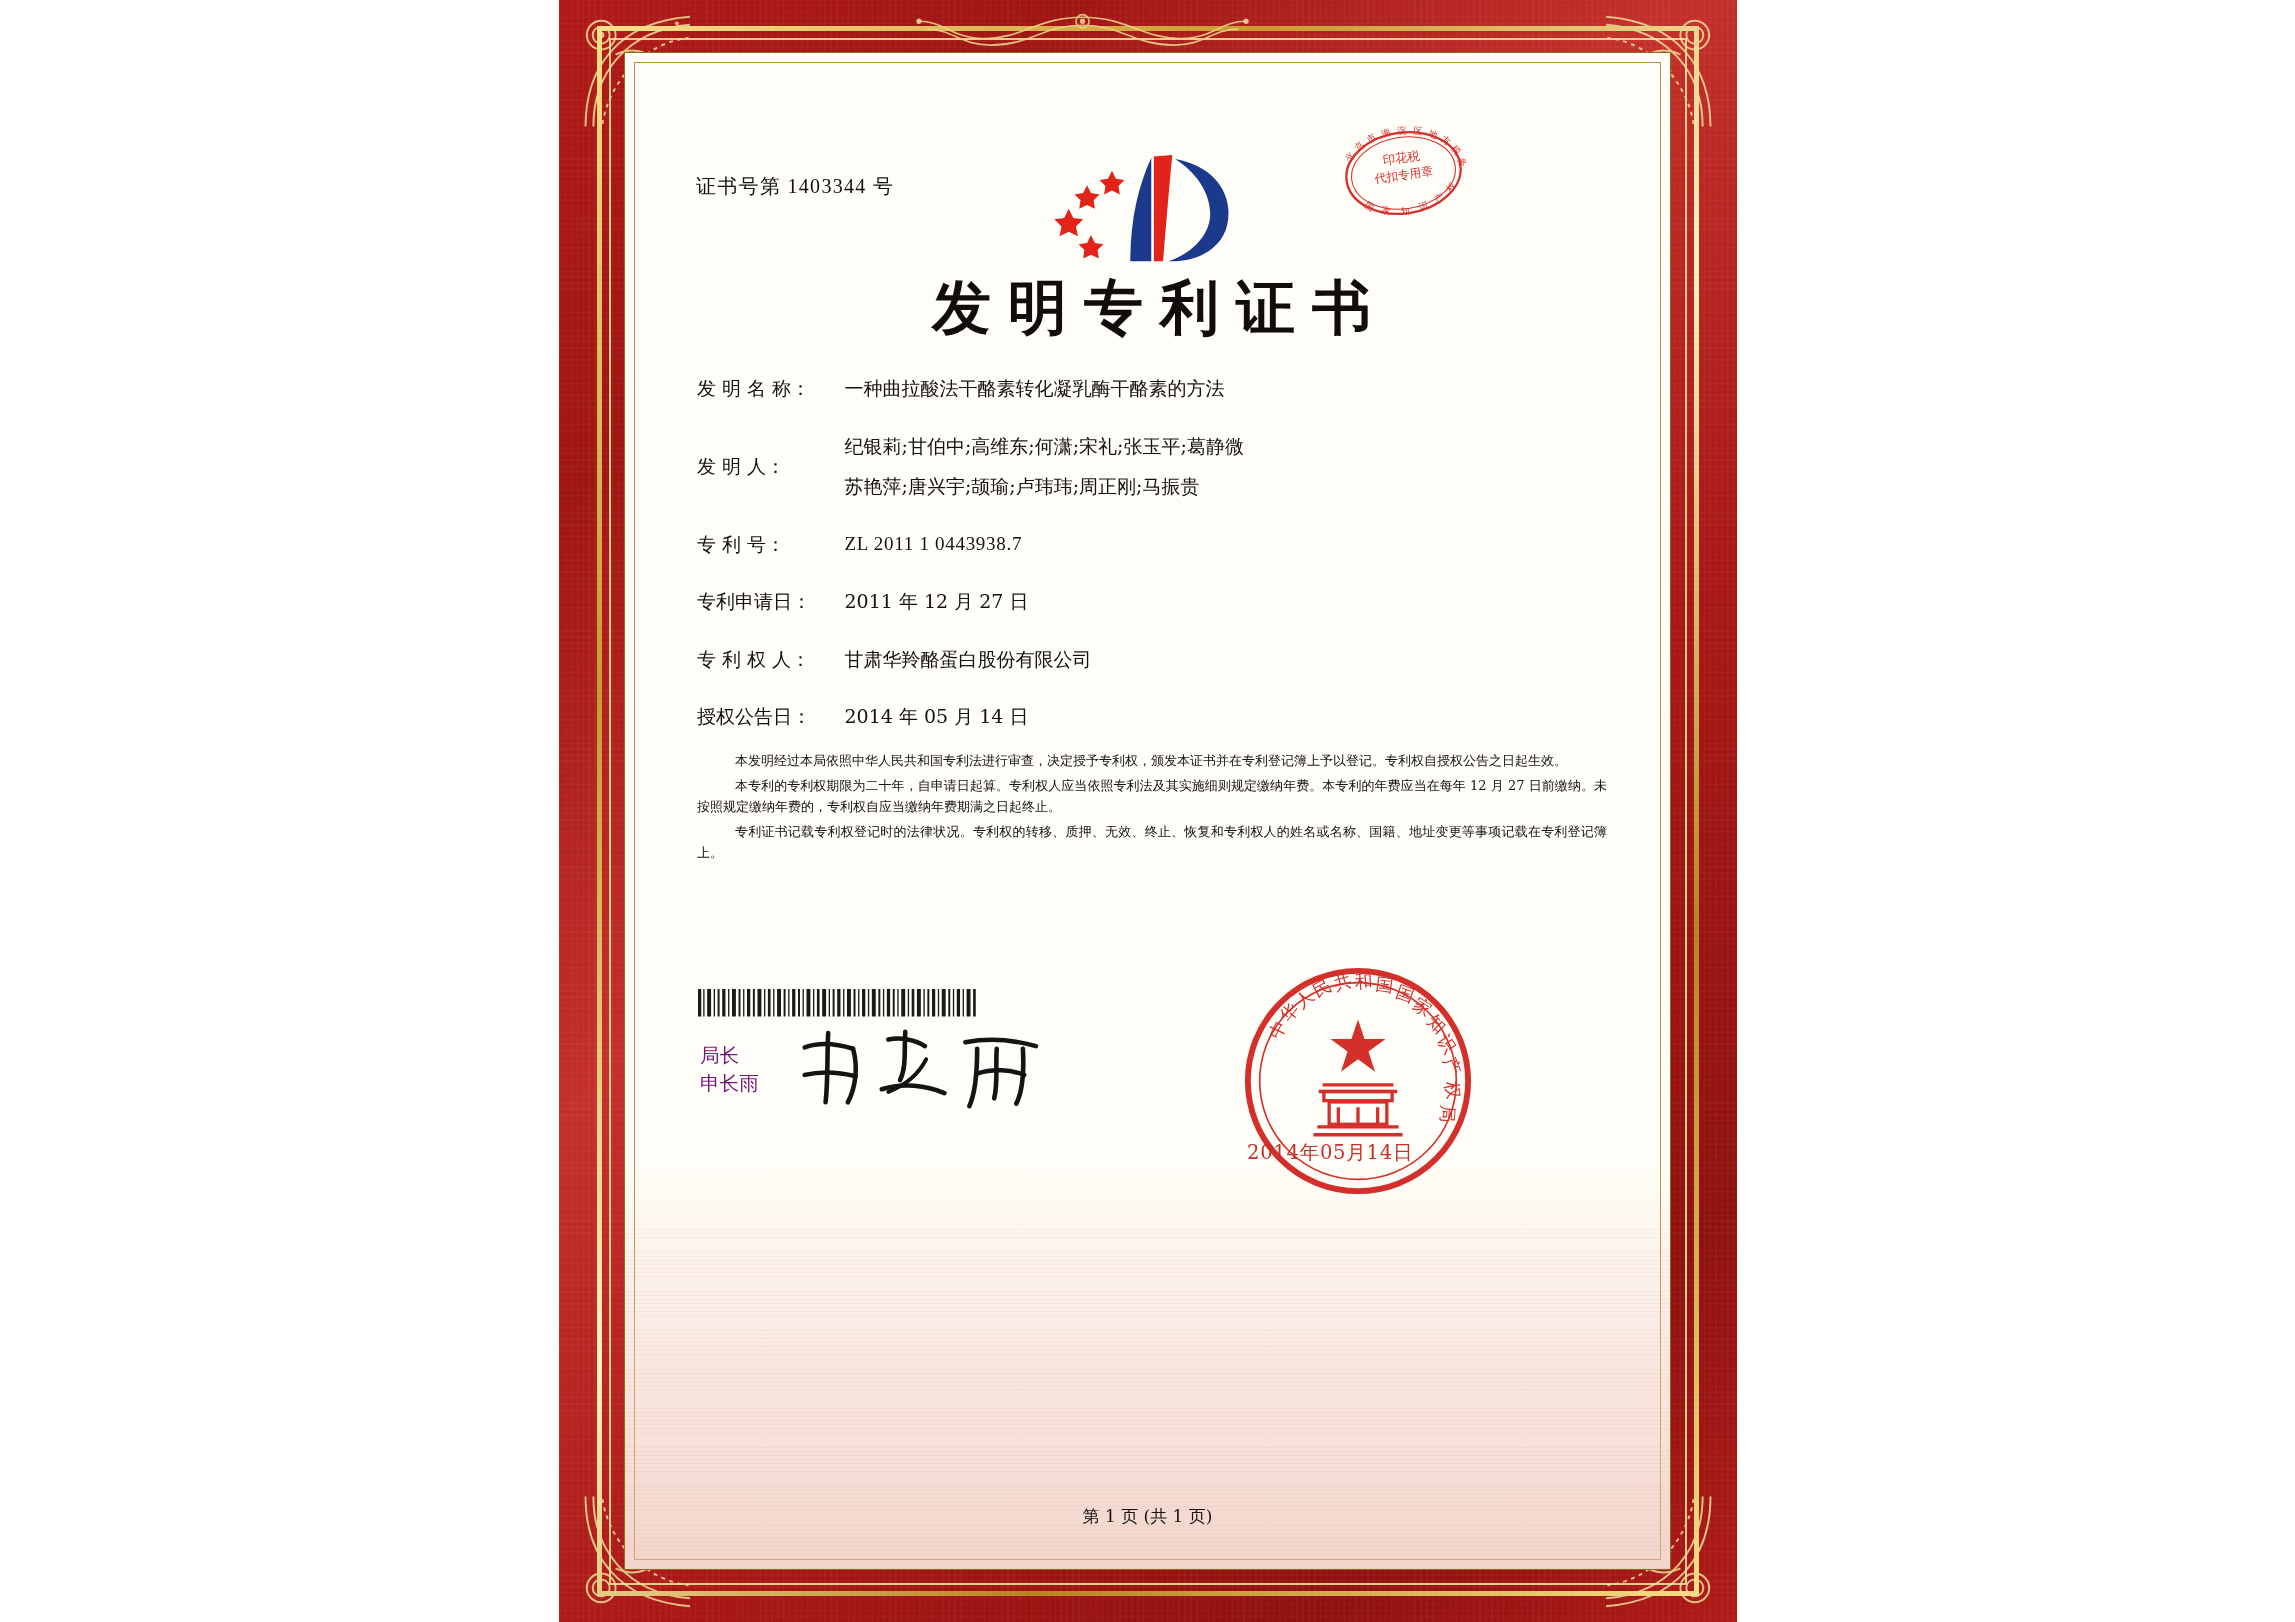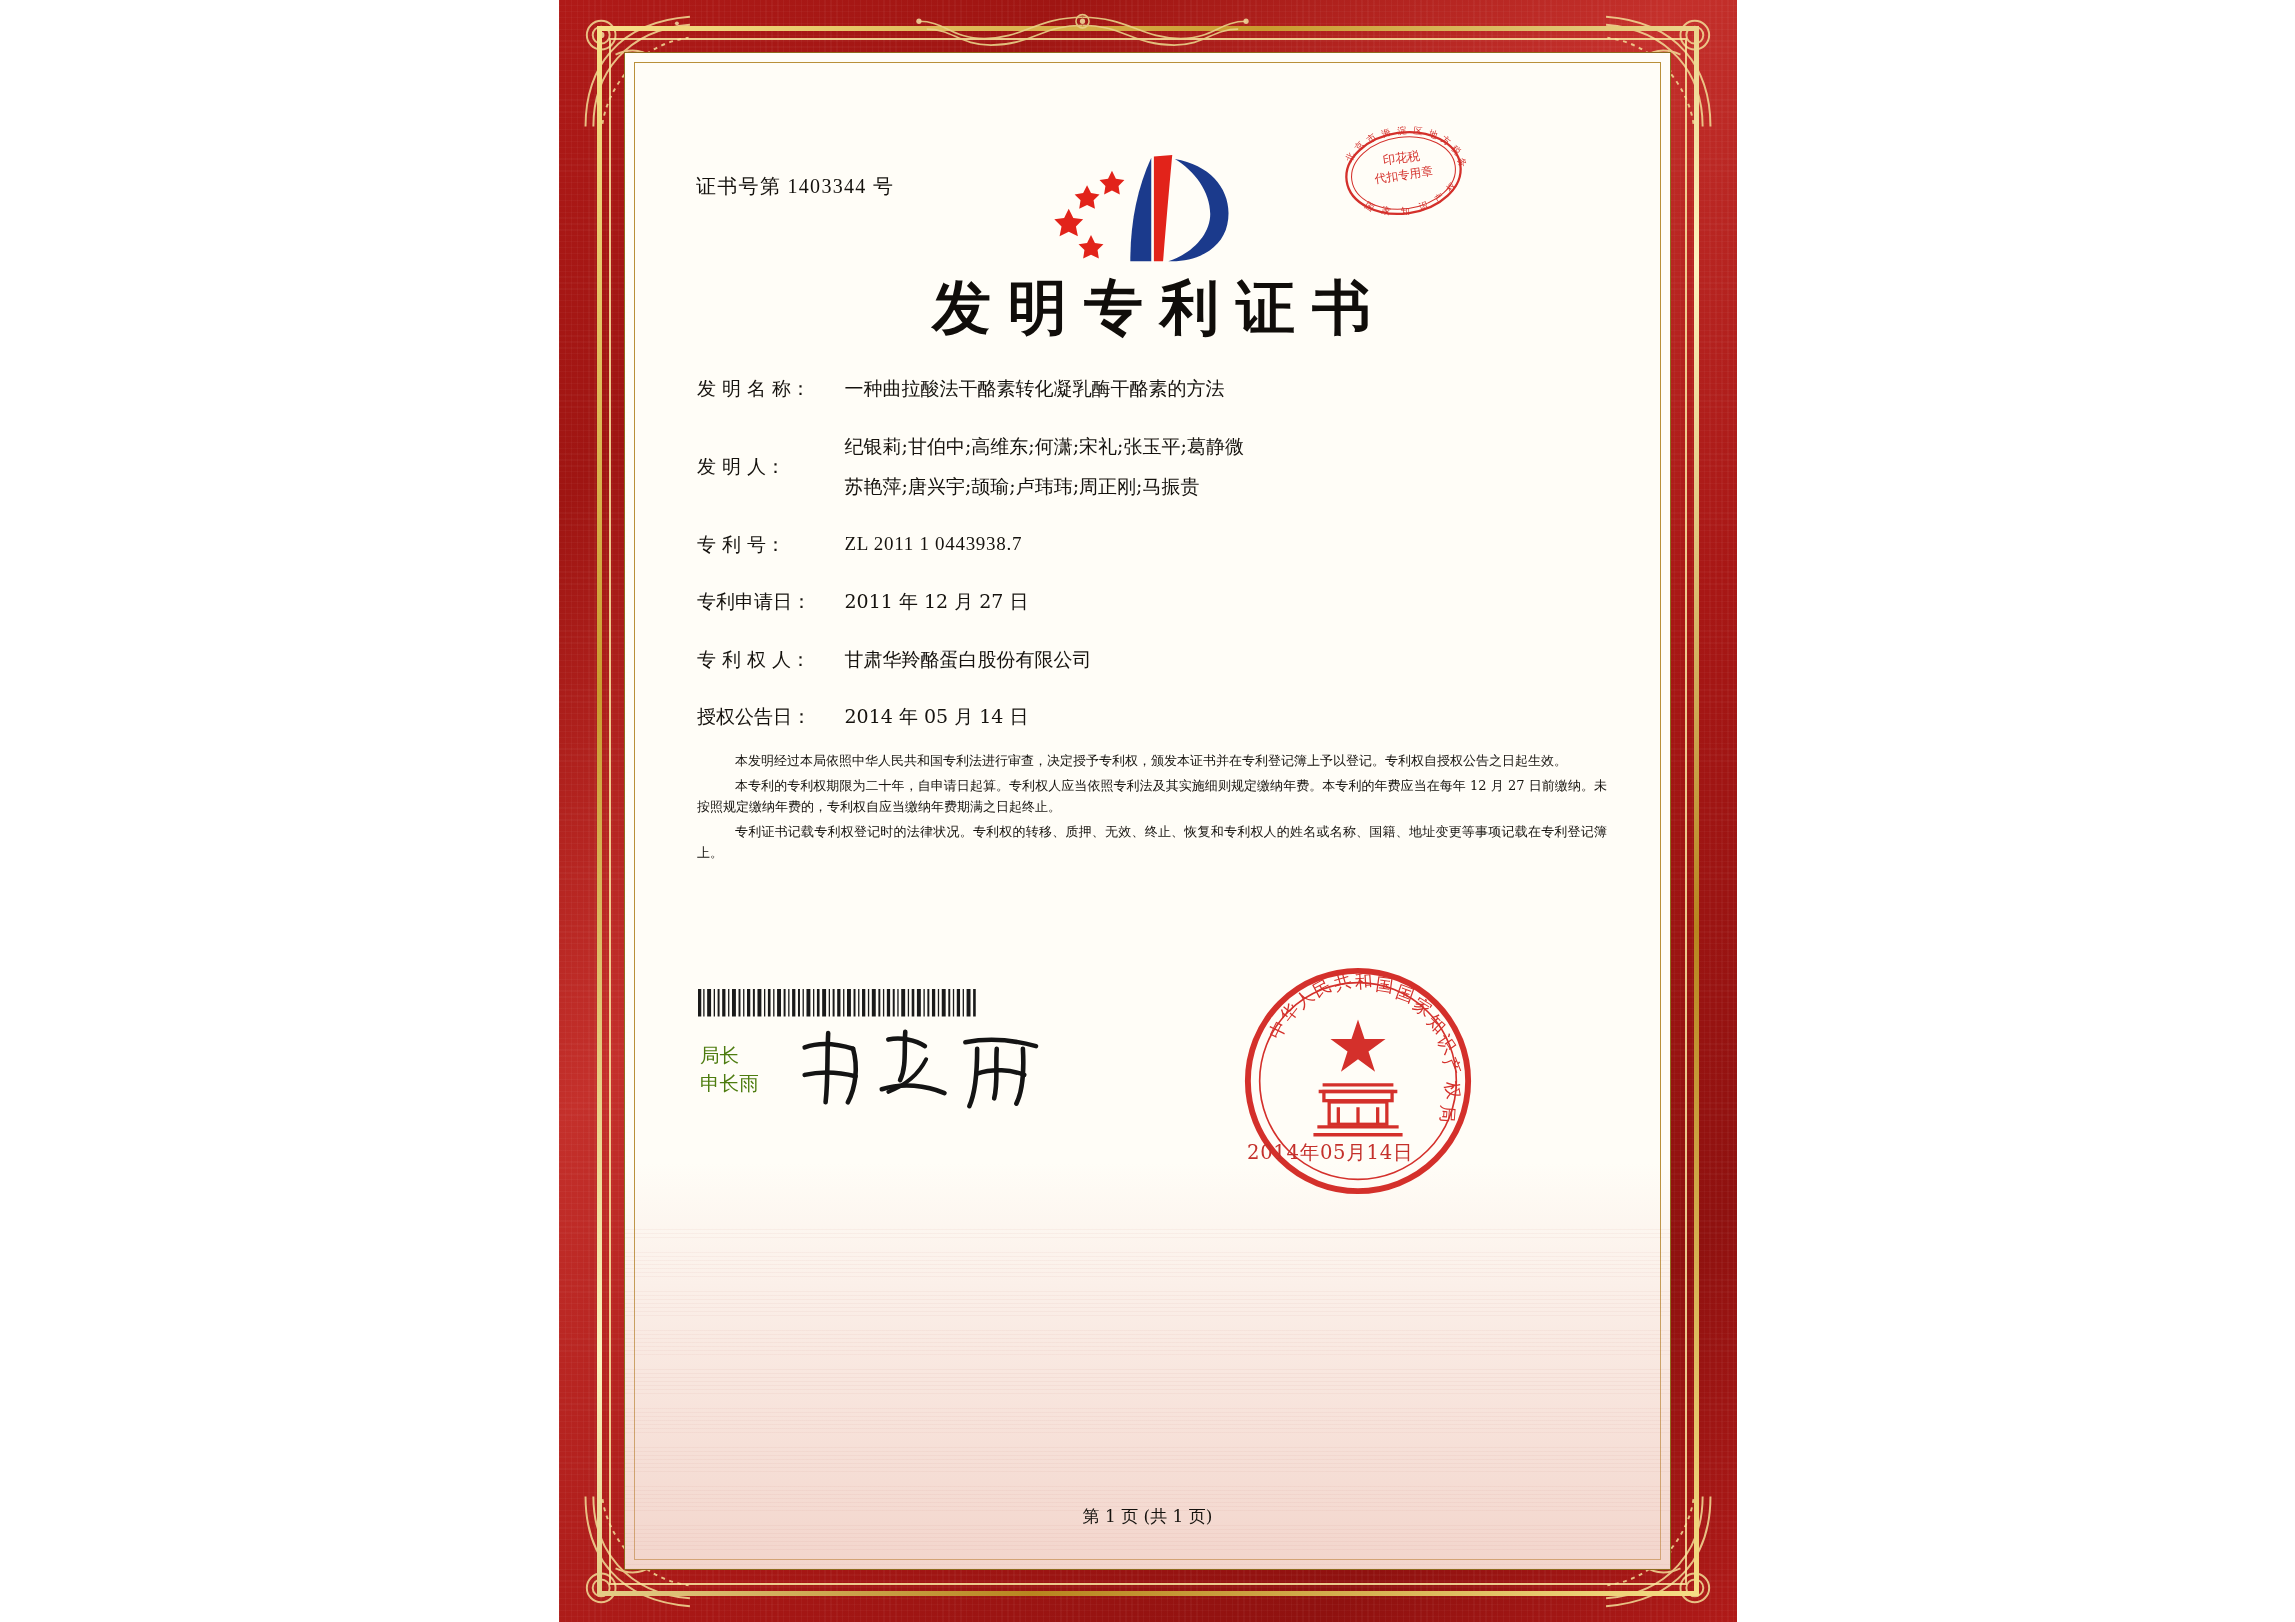--- a/index.html
+++ b/index.html
@@ -200,21 +200,21 @@
     height: 27.5px;
   }
 
   
   .sign-label {
     position: absolute;
     left: 75px;
     top: 989px;
     font-size: 19.6px;
     line-height: 1.45;
-    color: #4d7c0f;
+    color: #701a75;
     font-family: "DejaVu Serif", serif;
   }
   .signature {
     position: absolute;
     left: 165px;
     top: 967px;
     width: 275px;
     height: 98px;
   }
 

